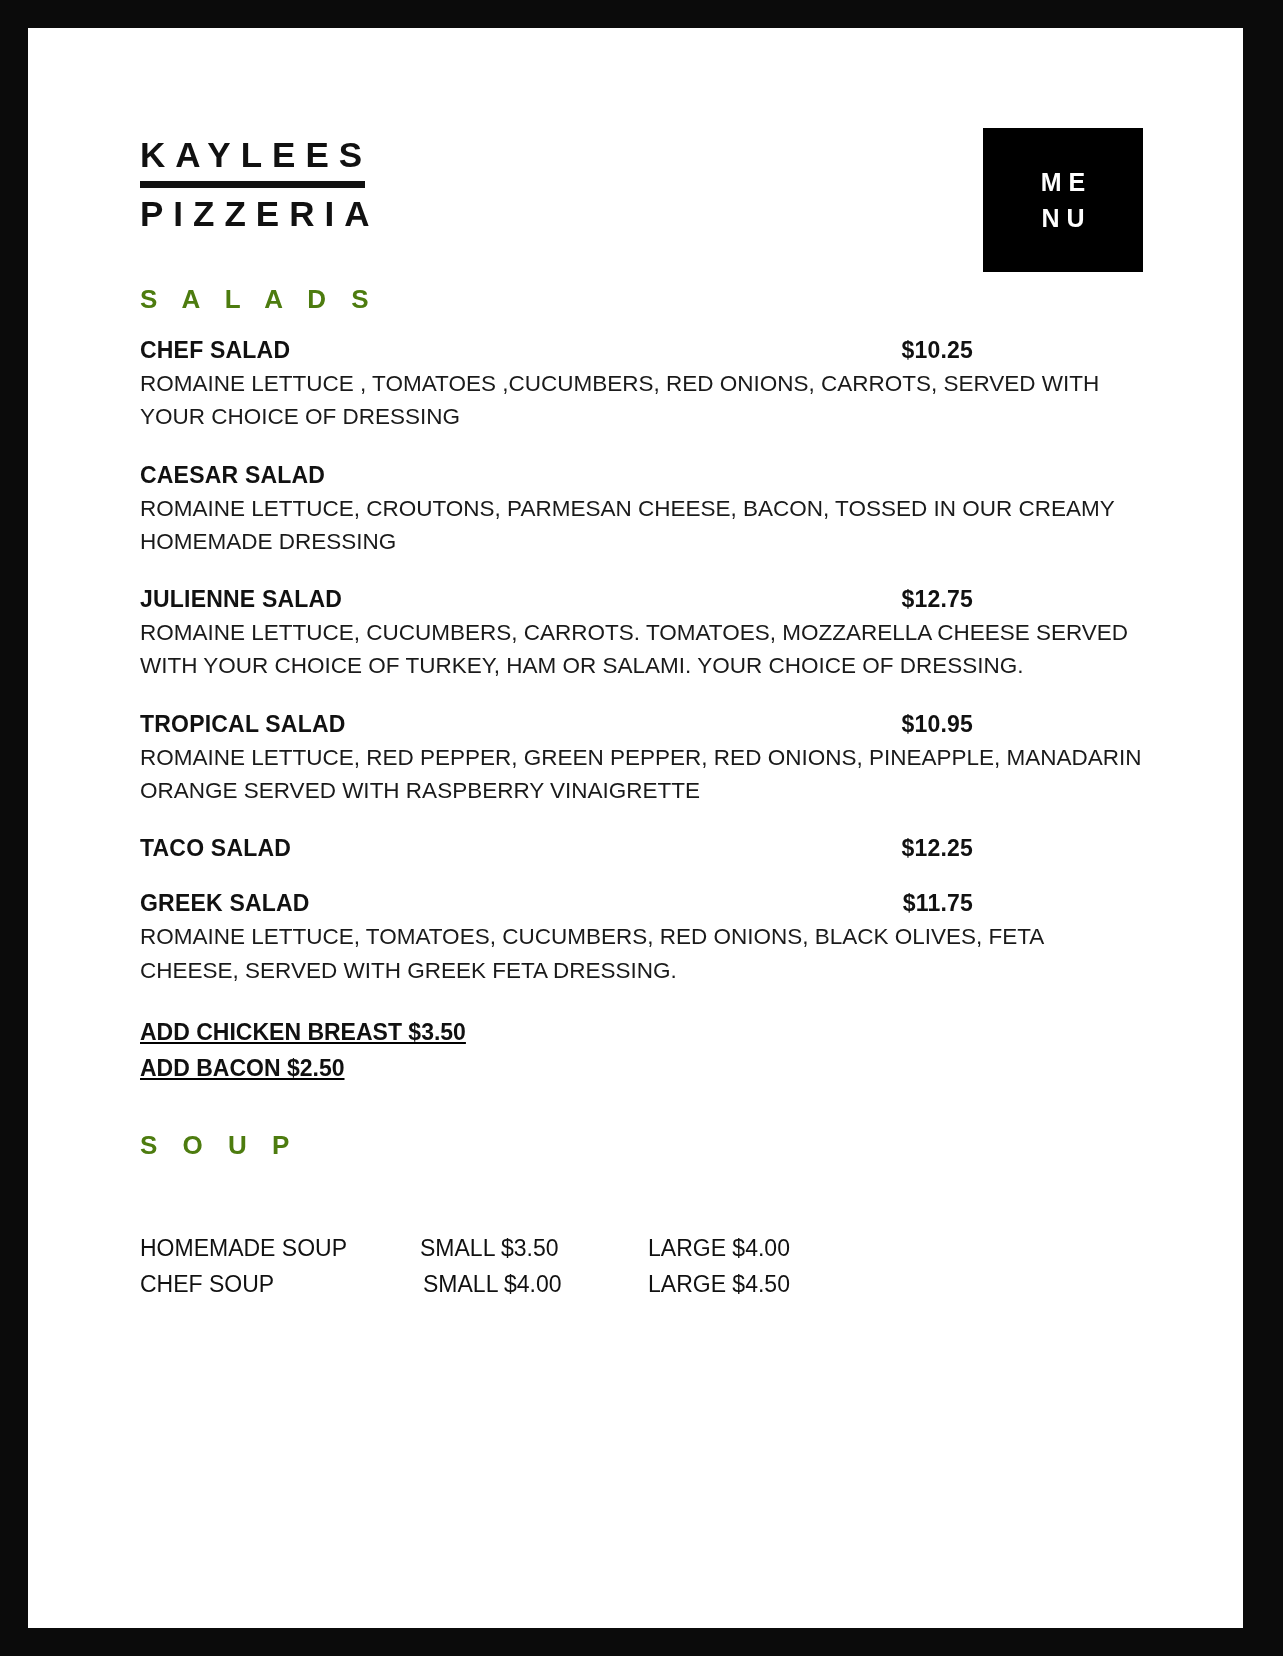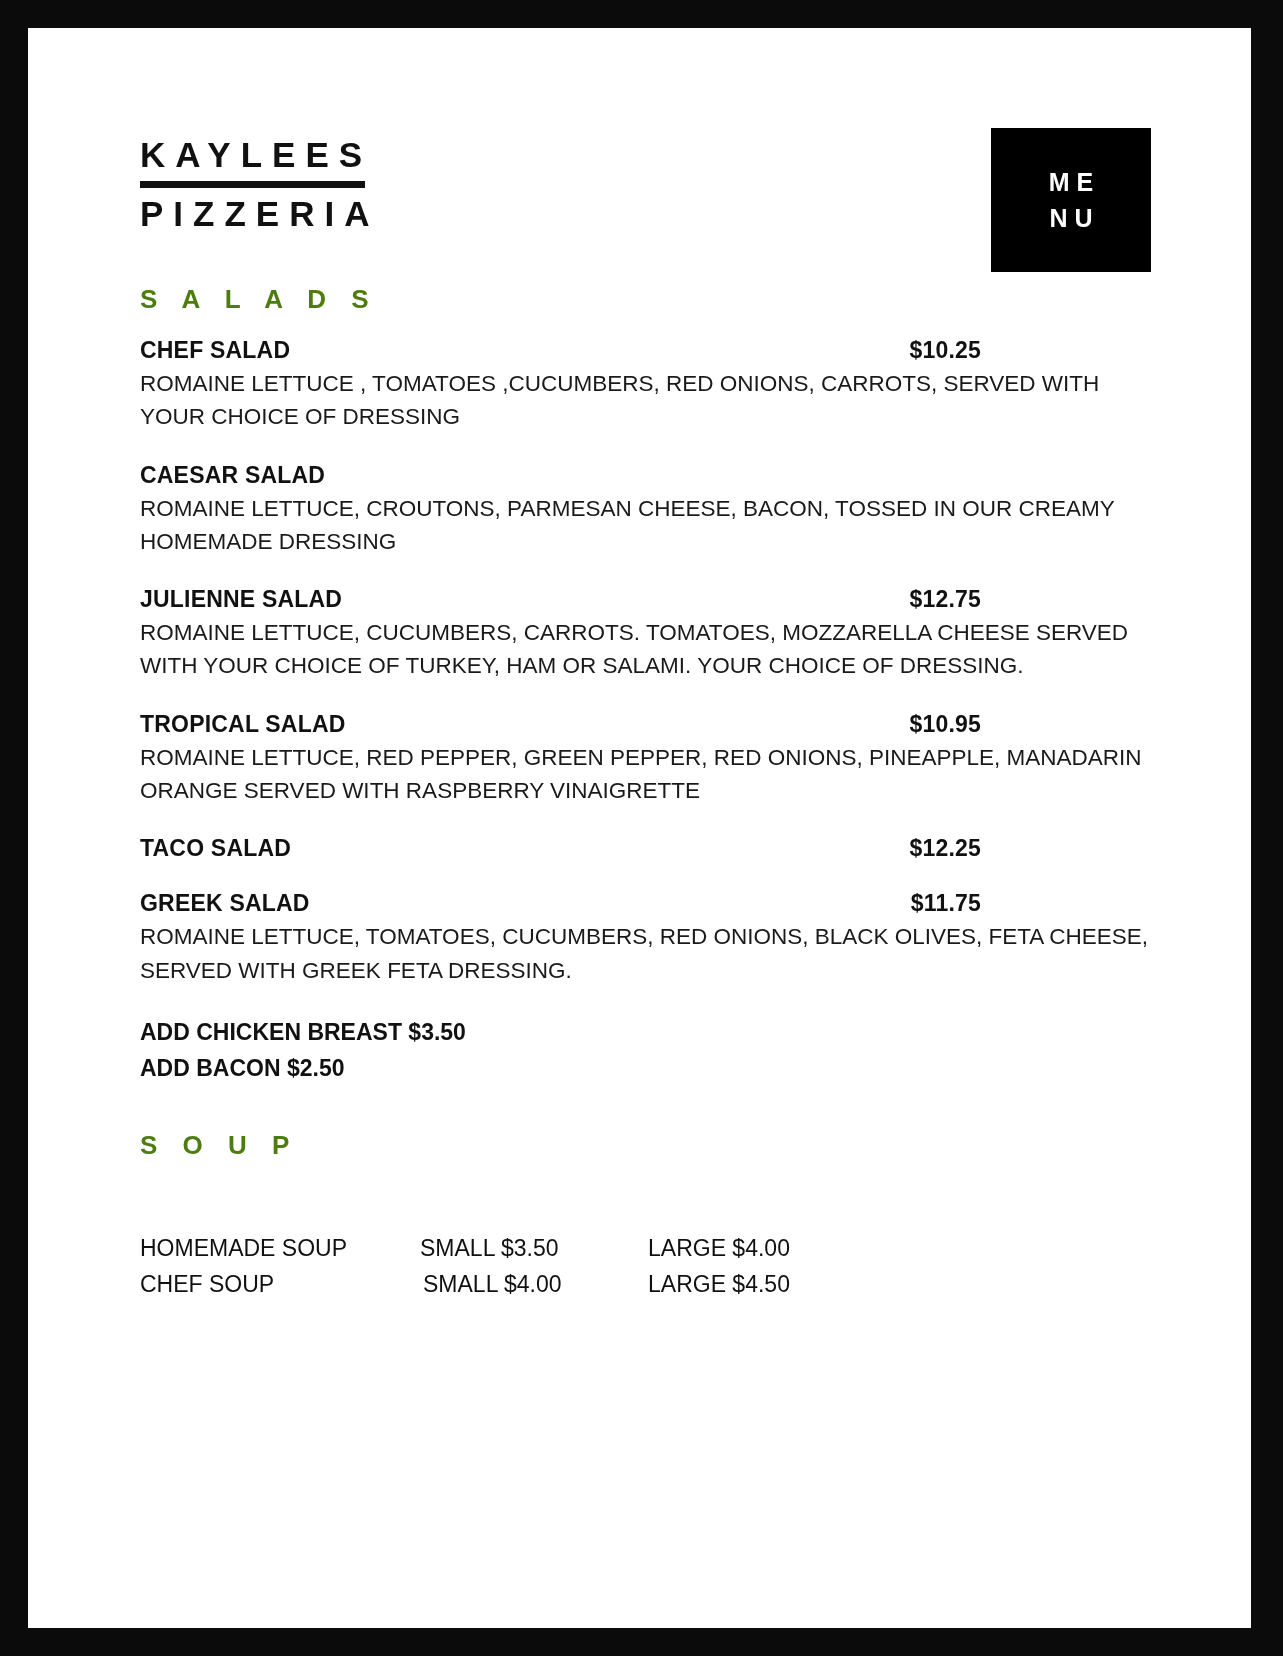--- a/index.html
+++ b/index.html
@@ -13,21 +13,21 @@
     font-family: "Liberation Sans", sans-serif;
     -webkit-font-smoothing: antialiased;
   }
   .page-frame {
     position: absolute;
     left: 0; top: 0;
     width: 1283px;
     height: 1656px;
     background: #0b0b0b;
     box-sizing: border-box;
-    padding: 28px 32px 28px 28px;
+    padding: 28px 40px 28px 28px;
   }
   .sheet {
     background: #ffffff;
     width: 100%;
     height: 100%;
     box-sizing: border-box;
     padding: 78px 100px 40px 112px;
     position: relative;
     overflow: hidden;
   }
@@ -116,20 +116,21 @@
   }
   .item-desc {
     font-size: 22.5px;
     color: #1a1a1a;
     line-height: 1.48;
     margin-top: 3px;
     max-width: 1010px;
   }
   .addons {
     margin-top: 0;
+    text-decoration: underline;
   }
   .addon-line {
     font-size: 23px;
     font-weight: bold;
     color: #111;
     line-height: 1.55;
   }
   .soup-block {
     margin-top: 70px;
   }

